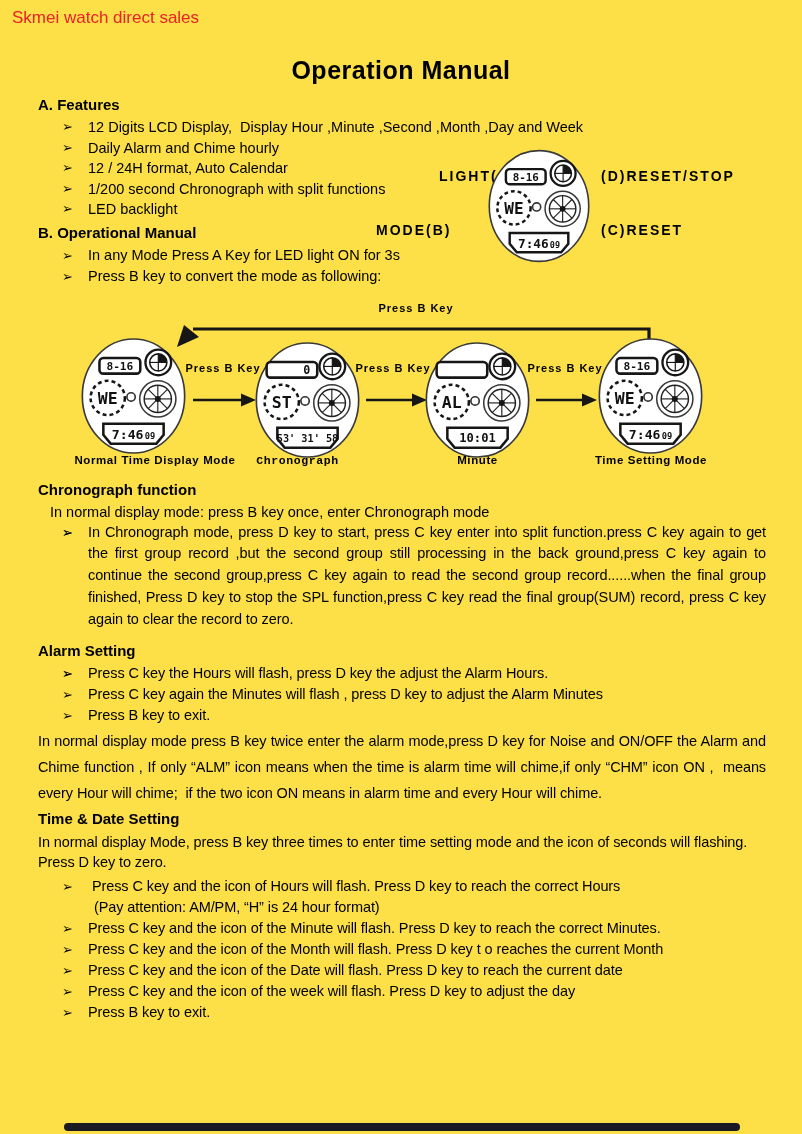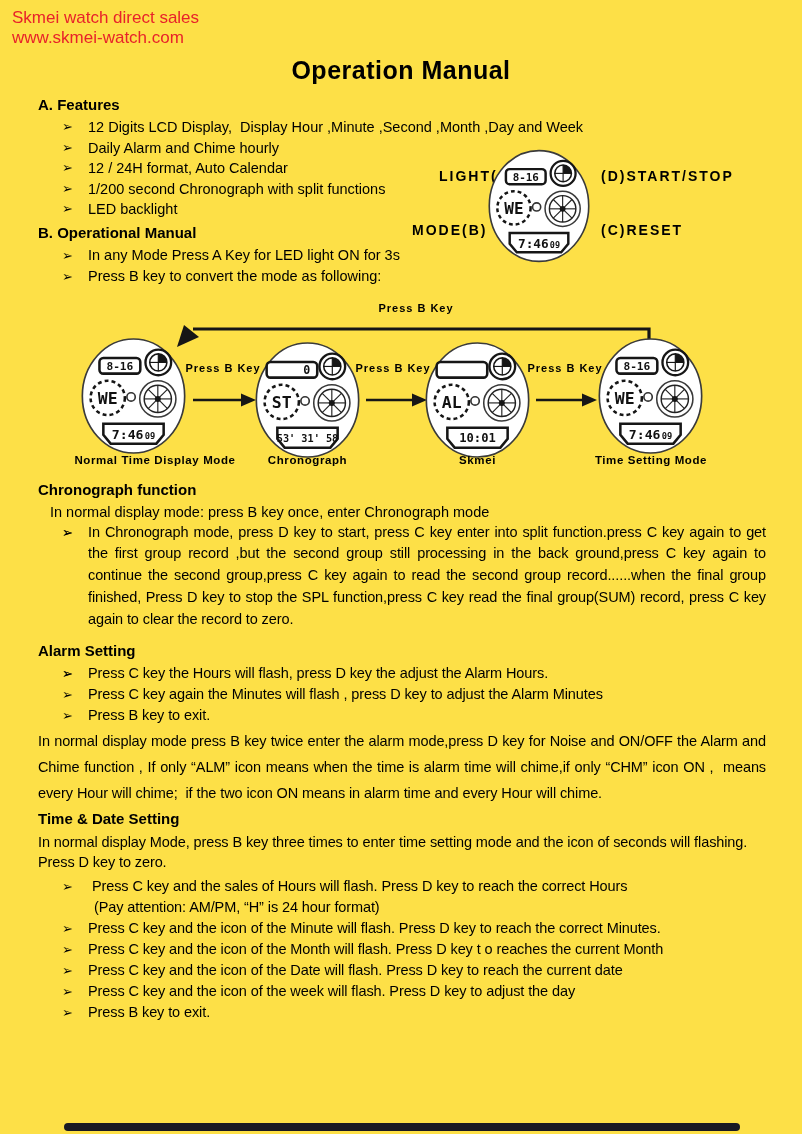--- a/index.html
+++ b/index.html
@@ -37,29 +37,28 @@
   .co-watch{width:104px;height:116px;}
   .footer-bar{position:absolute;left:64px;bottom:3px;width:676px;height:8px;background:#191a23;border-radius:4px;}
 </style>
 </head>
 <body>
 
 <div class="page">
 
   <div class="red-header">
     <div>Skmei watch direct sales</div>
-    <div>www.skmei-watch.com</div>
   </div>
 
   <h1 class="title">Operation Manual</h1>
 
   <div class="callout">
     <div class="co-label" style="left:399px;top:22px;padding-left:40px;">LIGHT(A)</div>
-    <div class="co-label" style="left:412px;top:76px;text-align:right;">MODE(B)</div>
-    <div class="co-label" style="left:601px;top:22px;">(D)START/STOP</div>
+    <div class="co-label" style="left:376px;top:76px;text-align:right;">MODE(B)</div>
+    <div class="co-label" style="left:601px;top:22px;">(D)RESET/STOP</div>
     <div class="co-label" style="left:601px;top:76px;">(C)RESET</div>
     <div class="watch co-watch" style="left:487px;top:2px;"><svg viewBox="0 0 110 122" width="100%" height="100%" xmlns="http://www.w3.org/2000/svg">
     <ellipse cx="55" cy="61" rx="52.6" ry="58.6" fill="#fff" stroke="#3a3a3a" stroke-width="1.7"></ellipse>
     <rect x="20" y="22" width="42" height="16" rx="4" fill="#fff" stroke="#161616" stroke-width="2.6"></rect>
           <text x="41" y="34.5" text-anchor="middle" class="lcd" font-size="11.5">8-16</text>
     <circle cx="80.5" cy="26.5" r="13.2" fill="#fff" stroke="#161616" stroke-width="2.4"></circle>
     <circle cx="80.5" cy="26.5" r="8.8" fill="#fff" stroke="#161616" stroke-width="1.6"></circle>
     <path d="M80.5 26.5 L80.5 17.7 A8.8 8.8 0 0 1 89.3 26.5 Z" fill="#161616"></path>
     <line x1="71.7" y1="26.5" x2="89.3" y2="26.5" stroke="#161616" stroke-width="1.2"></line>
     <line x1="80.5" y1="17.7" x2="80.5" y2="35.3" stroke="#161616" stroke-width="1.2"></line>
@@ -213,22 +212,22 @@
             <line x1="80" y1="64" x2="66.0" y2="64.0" stroke="#222" stroke-width="1.2"></line>
             <line x1="80" y1="64" x2="70.1" y2="54.1" stroke="#222" stroke-width="1.2"></line>
             <line x1="80" y1="64" x2="80.0" y2="50.0" stroke="#222" stroke-width="1.2"></line>
             <line x1="80" y1="64" x2="89.9" y2="54.1" stroke="#222" stroke-width="1.2"></line>
     <circle cx="80" cy="64" r="3.1" fill="#161616"></circle>
     <polygon points="24,89.5 86,89.5 86,101 78.5,110 31.5,110 24,101" fill="#fff" stroke="#161616" stroke-width="2.6"></polygon>
     <text x="49" y="105" text-anchor="middle" class="lcd" font-size="13.5">7:46</text>
             <text x="66.5" y="105" class="lcd" font-size="9">09</text>
   </svg></div>
       <div class="wcap" style="left:40px;top:154px;width:230px;">Normal Time Display Mode</div>
-      <div class="wcap" style="left:254px;top:154px;width:107px;">Chronograph</div>
-      <div class="wcap" style="left:424px;top:154px;width:107px;">Skmei</div>
+      <div class="wcap" style="left:244px;top:154px;width:107px;font-family:Liberation Mono, monospace;">Chronograph</div>
+      <div class="wcap" style="left:424px;top:154px;width:107px;">Minute</div>
       <div class="wcap" style="left:570px;top:154px;width:162px;">Time Setting Mode</div>
     </div>
 
     <div class="chrono">
       <div class="hd mt6">Chronograph function</div>
       <div class="intro">In normal display mode: press B key once, enter Chronograph mode</div>
       <div class="bullet"><span class="b-glyph">➢</span></div>
       <div class="bullet"><span class="b-glyph">➢</span><span>In Chronograph mode, press D key to start, press C key enter into split function.press C key again to get the first group record ,but the second group still processing in the back ground,press C key again to continue the second group,press C key again to read the second group record......when the final group finished, Press D key to stop the SPL function,press C key read the final group(SUM) record, press C key again to clear the record to zero.</span></div>
     </div>
 
@@ -240,21 +239,21 @@
       <div class="bullet"><span class="b-glyph">➢</span><span>Press B key to exit.</span></div>
     </div>
 
     <div>
       <div class="body-par">In normal display mode press B key twice enter the alarm mode,press D key for Noise and ON/OFF the Alarm and Chime function , If only “ALM” icon means when the time is alarm time will chime,if only “CHM” icon ON ,  means every Hour will chime;  if the two icon ON means in alarm time and every Hour will chime.</div>
     </div>
 
     <div class="timedate">
       <div class="hd mt8">Time &amp; Date Setting</div>
       <div class="td-intro">In normal display Mode, press B key three times to enter time setting mode and the icon of seconds will flashing. Press D key to zero.</div>
-      <div class="bullet"><span class="b-glyph">➢</span><span> Press C key and the sales of Hours will flash. Press D key to reach the correct Hours</span><div class="b-note">(Pay attention: AM/PM, “H” is 24 hour format)</div></div>
+      <div class="bullet"><span class="b-glyph">➢</span><span> Press C key and the icon of Hours will flash. Press D key to reach the correct Hours</span><div class="b-note">(Pay attention: AM/PM, “H” is 24 hour format)</div></div>
       <div class="bullet"><span class="b-glyph">➢</span><span>Press C key and the icon of the Minute will flash. Press D key to reach the correct Minutes.</span></div>
       <div class="bullet"><span class="b-glyph">➢</span><span>Press C key and the icon of the Month will flash. Press D key t o reaches the current Month</span></div>
       <div class="bullet"><span class="b-glyph">➢</span><span>Press C key and the icon of the Date will flash. Press D key to reach the current date</span></div>
       <div class="bullet"><span class="b-glyph">➢</span><span>Press C key and the icon of the week will flash. Press D key to adjust the day</span></div>
       <div class="bullet"><span class="b-glyph">➢</span><span>Press B key to exit.</span></div>
     </div>
   </div>
 
   <div class="footer-bar"></div>
 </div>

